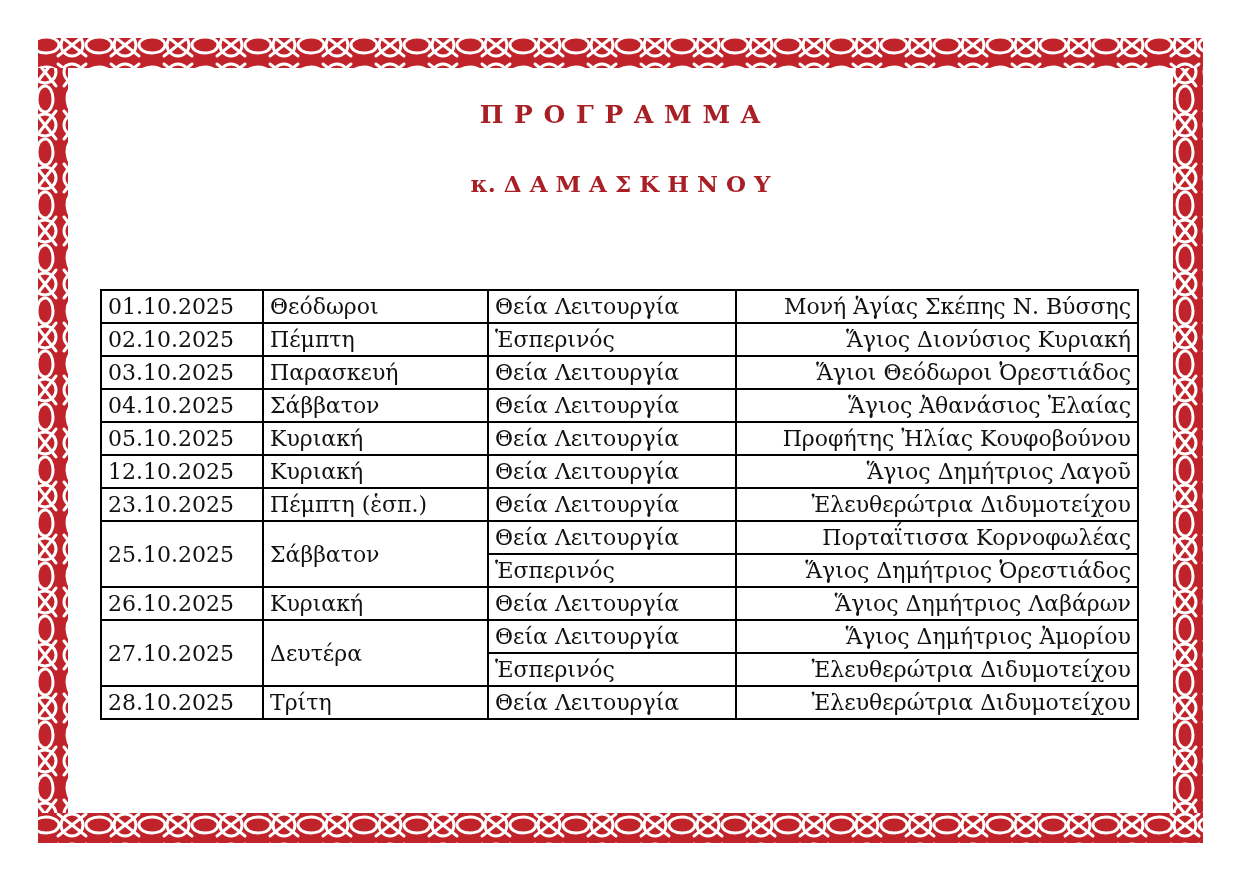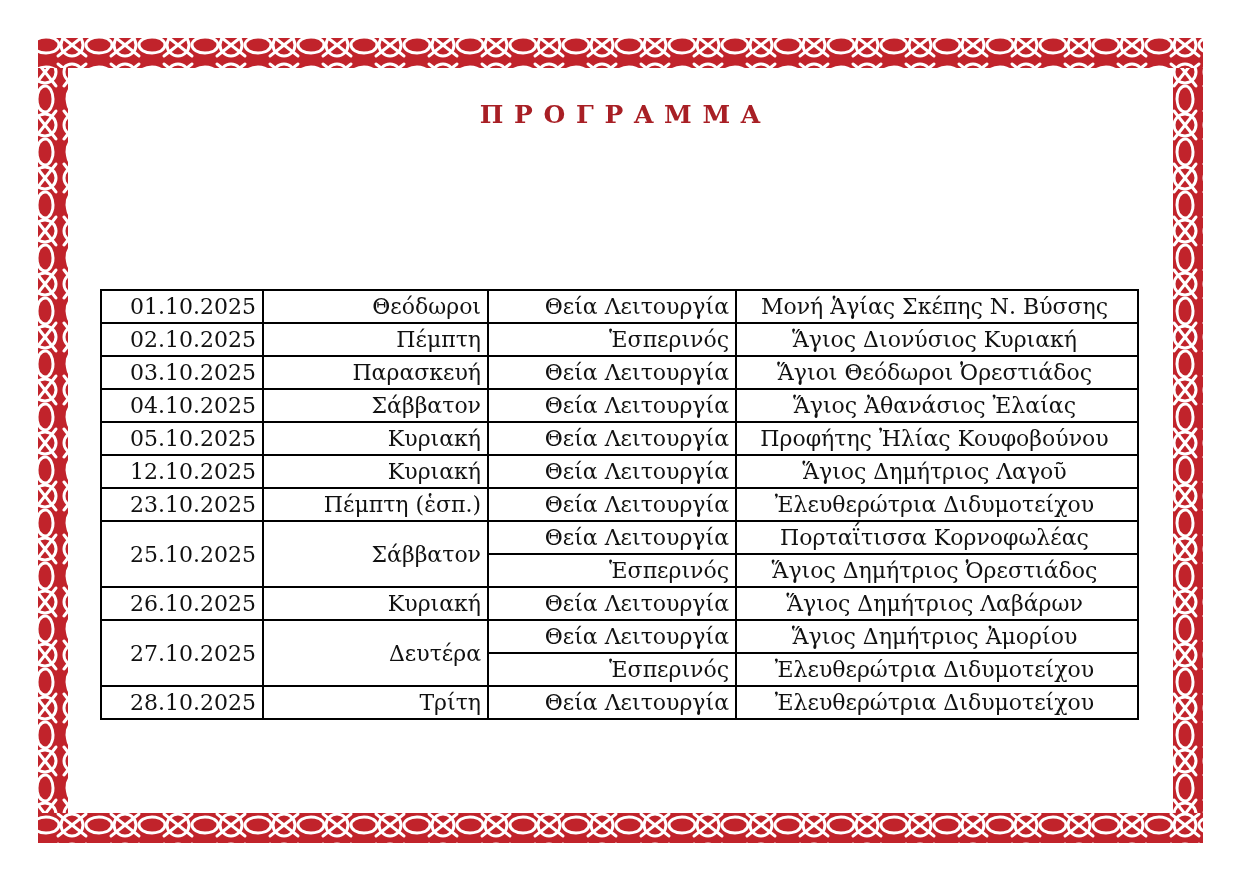--- a/index.html
+++ b/index.html
@@ -42,27 +42,27 @@
     top:289px;
     width:1037px;
     border-collapse:collapse;
     table-layout:fixed;
   }
   table.schedule td{
     border:2px solid #000;
     height:31px;
     font-size:22px;
     color:#111;
-    text-align:right;
+    text-align:left;
     padding:0 6px;
     white-space:nowrap;
     overflow:hidden;
   }
   table.schedule td.loc{
-    text-align:center;
+    text-align:right;
     padding-left:1px;
   }
   col.c-date{width:162px;}
   col.c-day{width:225px;}
   col.c-svc{width:248px;}
   col.c-loc{width:402px;}
 </style>
 </head>
 <body>
 
@@ -92,20 +92,21 @@
       </pattern>
     </defs>
     <rect x="38" y="38" width="30" height="805" fill="url(#knotV)"></rect>
     <rect x="1173" y="38" width="30" height="805" fill="url(#knotV)"></rect>
     <rect x="38" y="38" width="1165" height="30" fill="url(#knotH)"></rect>
     <rect x="38" y="813" width="1165" height="30" fill="url(#knotH)"></rect>
   </svg>
 
   <div class="header">
     <div class="title">Π Ρ Ο Γ Ρ Α Μ Μ Α</div>
+    <p class="subline">κ. Δ Α Μ Α Σ Κ Η Ν Ο Υ</p>
   </div>
 
   <table class="schedule">
     <colgroup>
       <col class="c-date">
         <col class="c-day">
         <col class="c-svc">
         <col class="c-loc">
     </colgroup>
     <tbody>

